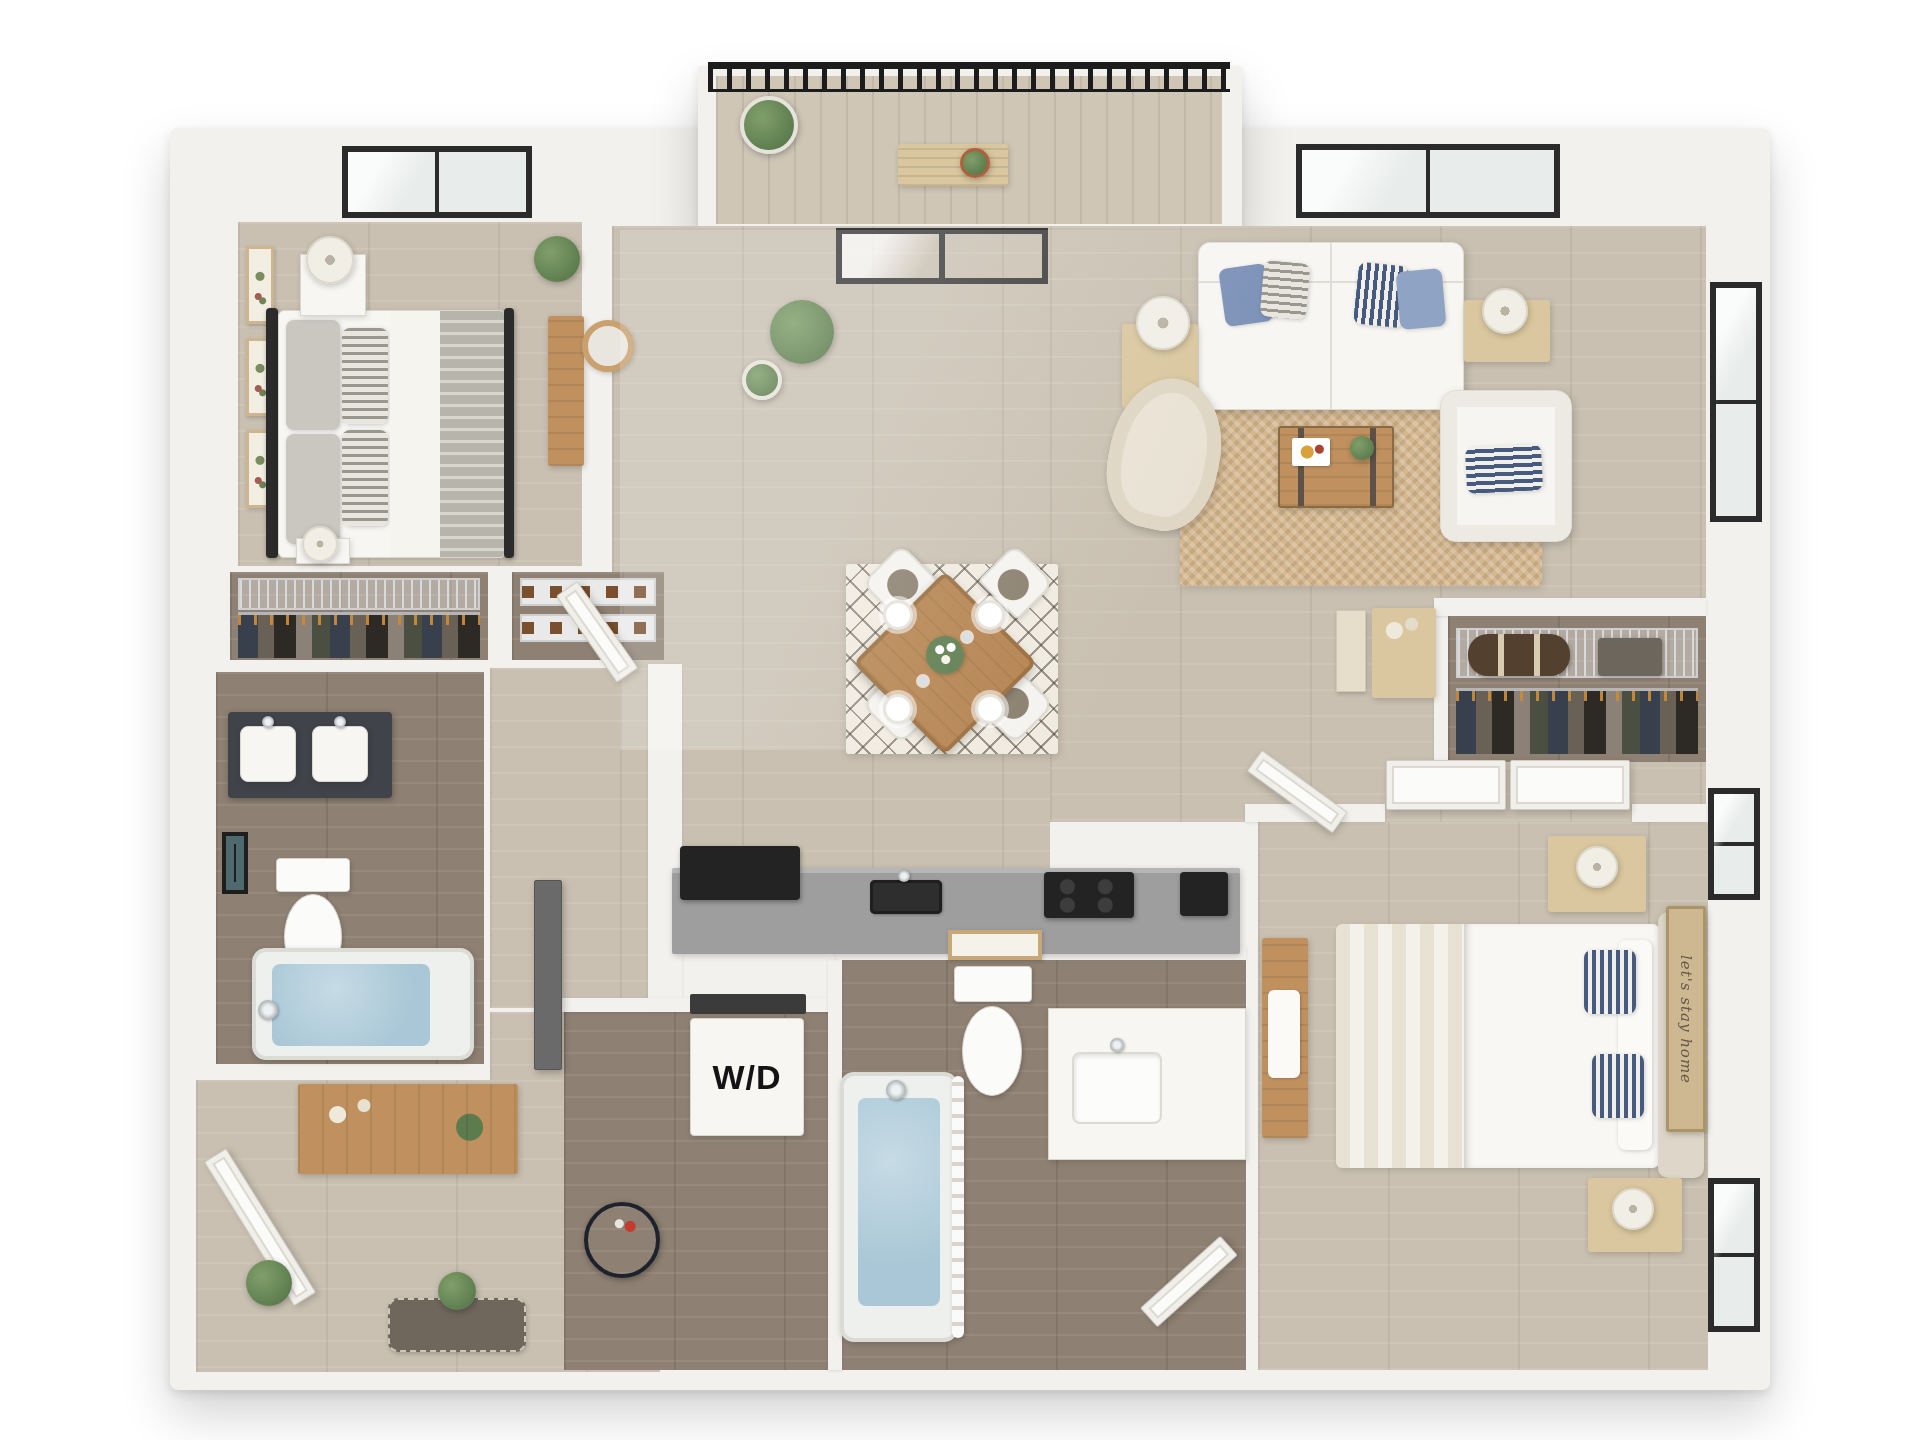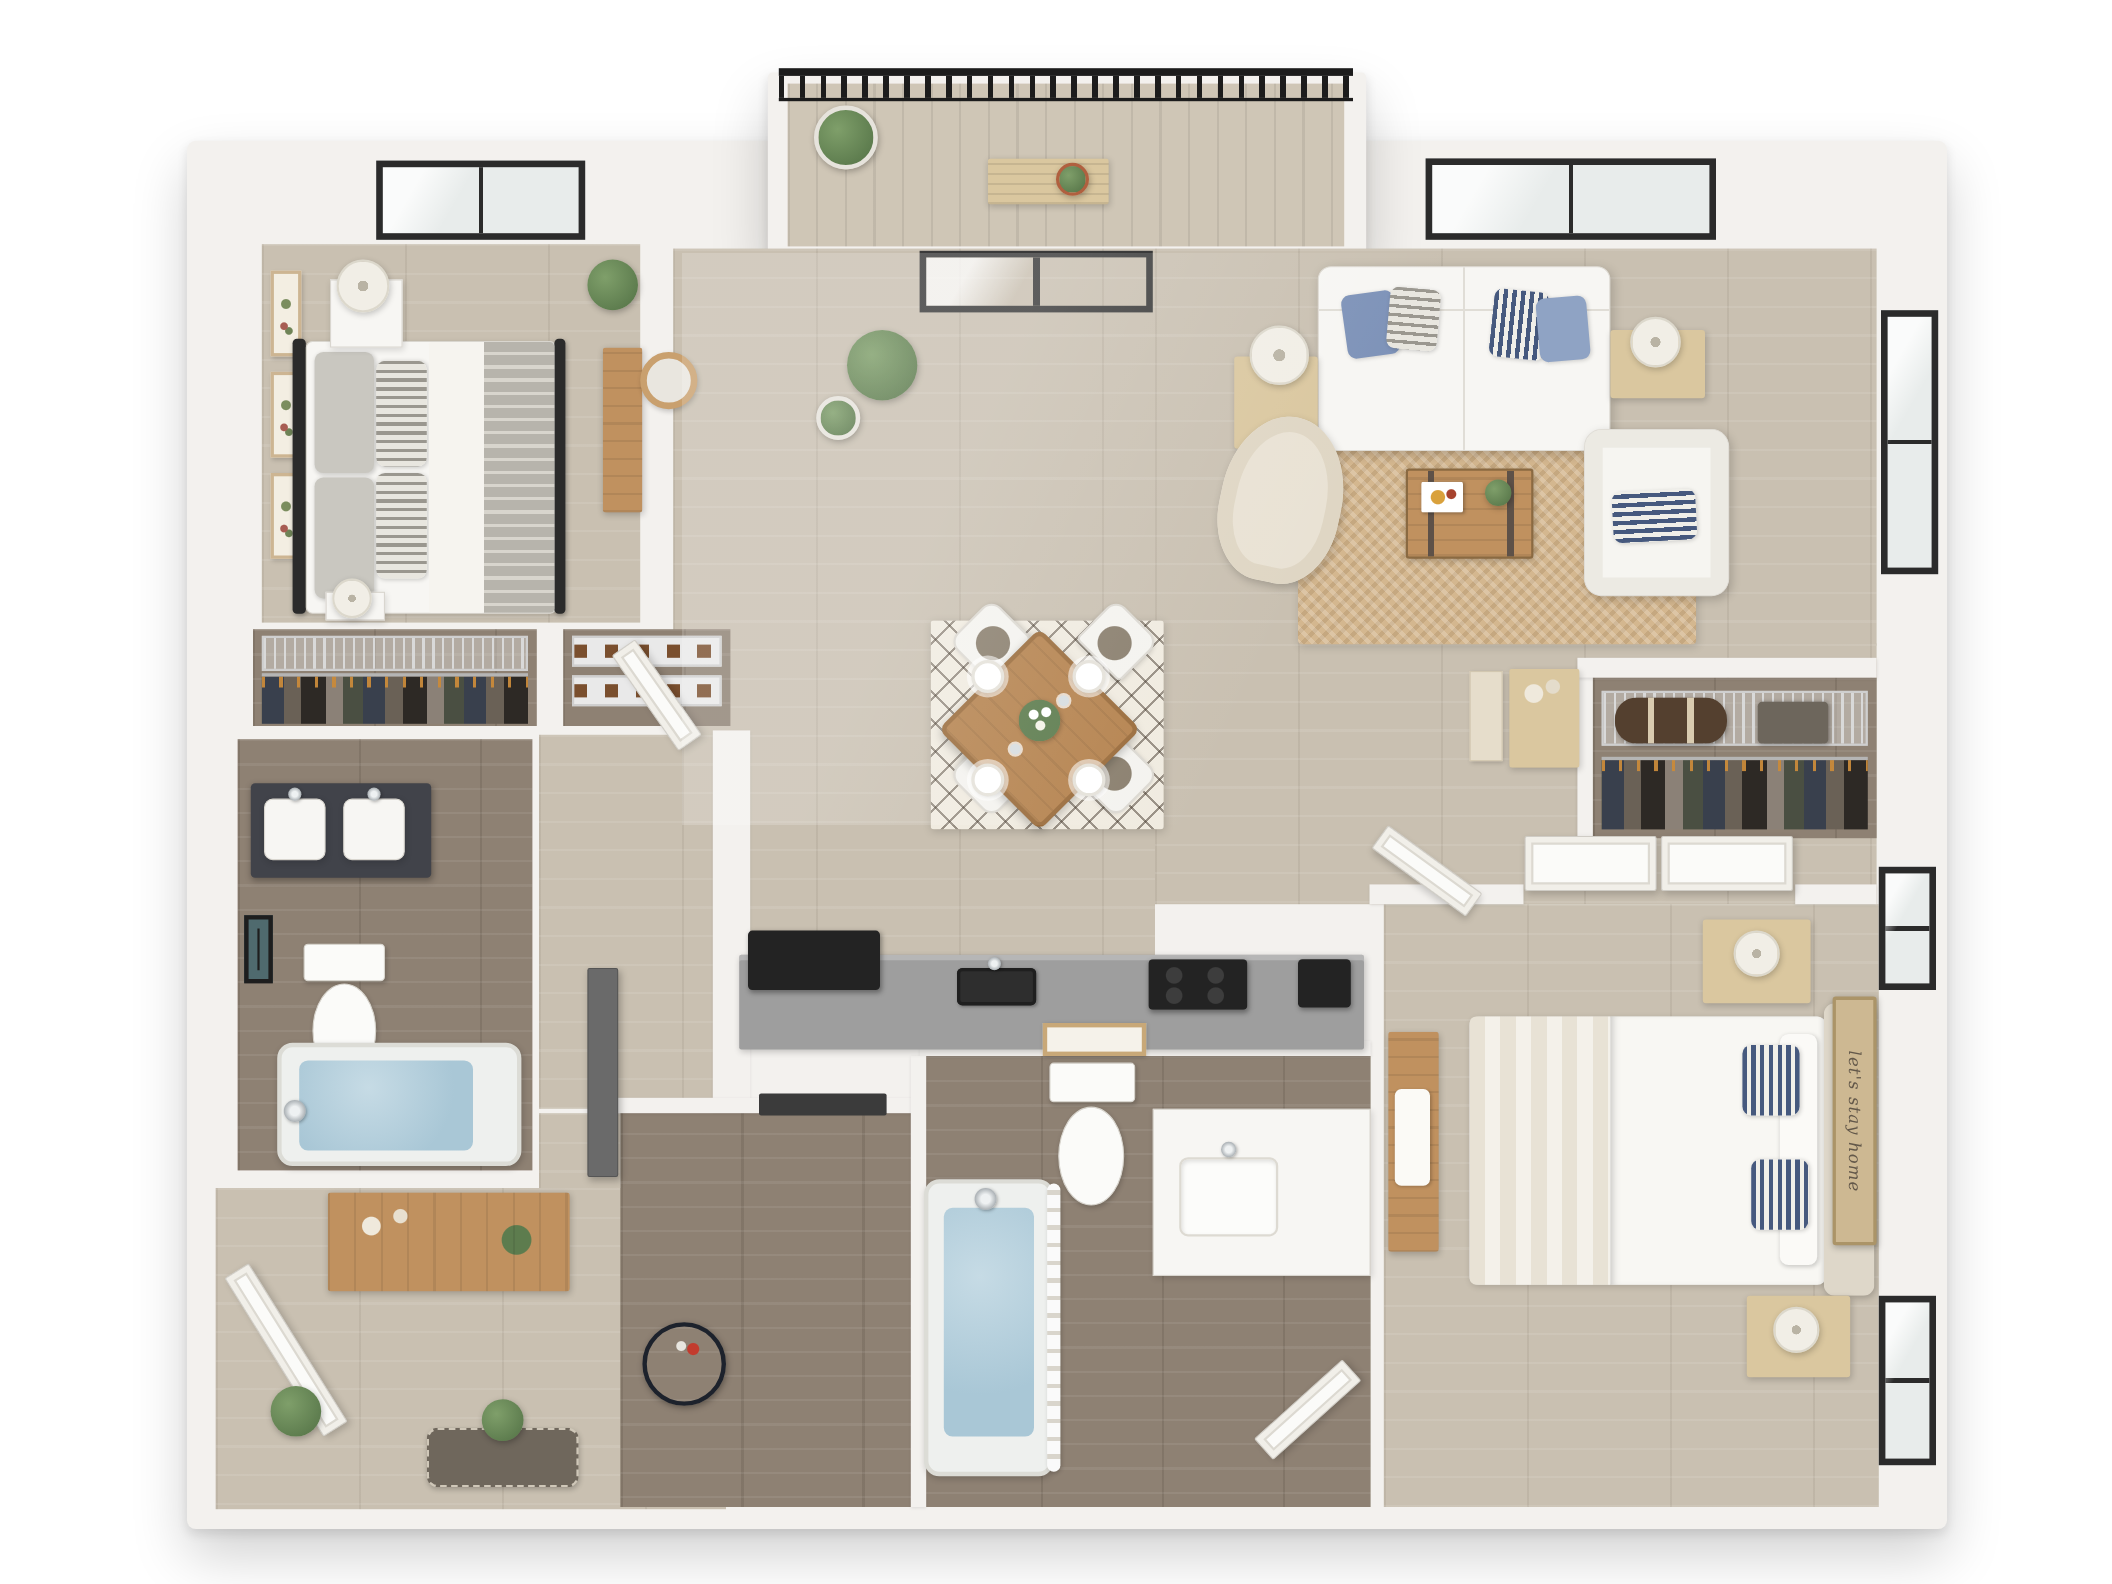--- a/index.html
+++ b/index.html
@@ -178,20 +178,23 @@
 
   <div class="abs counter" style="left:672px;top:868px;width:568px;height:86px;"></div>
   <div class="abs appl" style="left:680px;top:846px;width:120px;height:54px;"></div>
   <div class="abs" style="left:870px;top:880px;width:72px;height:34px;background:#2e2e2e;border-radius:5px;box-shadow:inset 0 0 0 3px #1f1f1f,1px 1px 3px rgba(0,0,0,.3);"></div>
   <div class="abs faucet" style="left:898px;top:870px;width:12px;height:12px;"></div>
   <div class="abs appl" style="left:1044px;top:872px;width:90px;height:46px;background-image:radial-gradient(circle at 26% 32%,#3d3d3d 7px,rgba(0,0,0,0) 8px),radial-gradient(circle at 26% 72%,#3d3d3d 7px,rgba(0,0,0,0) 8px),radial-gradient(circle at 68% 32%,#3d3d3d 7px,rgba(0,0,0,0) 8px),radial-gradient(circle at 68% 72%,#3d3d3d 7px,rgba(0,0,0,0) 8px);"></div>
   <div class="abs appl" style="left:1180px;top:872px;width:48px;height:44px;"></div>
 
   <div class="abs door-dark" style="left:534px;top:880px;width:28px;height:190px;"></div>
   <div class="abs" style="left:690px;top:994px;width:116px;height:20px;background:#3b3b3b;border-radius:2px;"></div>
+  <div class="abs white-box" style="left:690px;top:1018px;width:114px;height:118px;border-radius:4px;">
+    <div class="wd-label">W/D</div>
+  </div>
   <div class="abs" style="left:584px;top:1202px;width:76px;height:76px;border-radius:50%;background:radial-gradient(circle at 40% 35%,#3a4250,#262c38 70%);border:4px solid #1d222c;box-shadow:1px 2px 6px rgba(0,0,0,.35);background-image:radial-gradient(circle at 62% 30%,#c23b2e 5px,rgba(0,0,0,0) 6px),radial-gradient(circle at 46% 26%,#e8e6e0 4px,rgba(0,0,0,0) 5px);"></div>
 
   <div class="abs tub" style="left:840px;top:1072px;width:118px;height:270px;"></div>
   <div class="abs water" style="left:858px;top:1098px;width:82px;height:208px;"></div>
   <div class="abs faucet" style="left:886px;top:1080px;width:20px;height:20px;"></div>
   <div class="abs curtain" style="left:952px;top:1076px;width:12px;height:262px;"></div>
   <div class="abs" style="left:948px;top:930px;width:94px;height:30px;background:#f5f2ea;border:4px solid #c8a878;box-shadow:1px 1px 4px rgba(0,0,0,.2);"></div>
   <div class="abs toilet-tank" style="left:954px;top:966px;width:78px;height:36px;"></div>
   <div class="abs toilet-bowl" style="left:962px;top:1006px;width:60px;height:90px;"></div>
   <div class="abs white-box" style="left:1048px;top:1008px;width:198px;height:152px;"></div>

